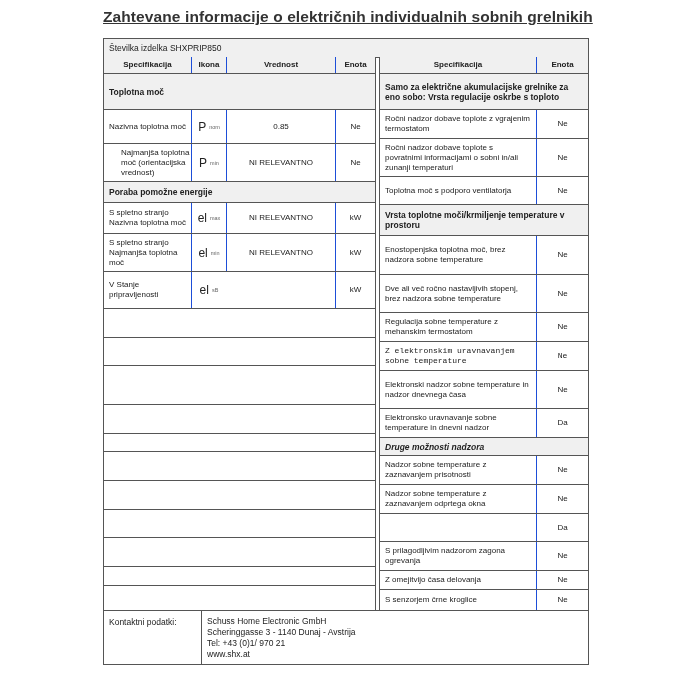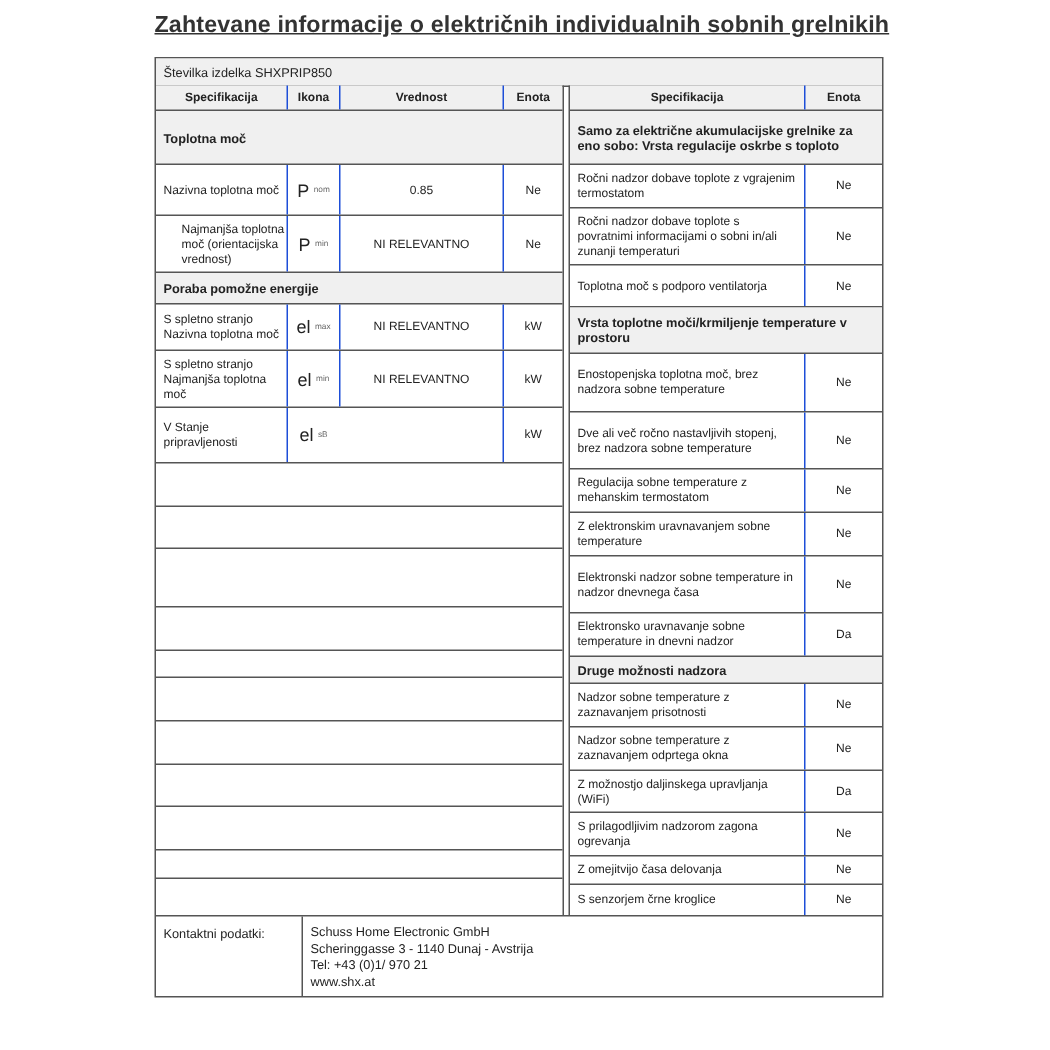--- a/index.html
+++ b/index.html
@@ -139,45 +139,44 @@
       <div class="cell c bl" style="left:156px;width:52px;">Ne</div>
     </div>
     <div class="row" style="top:218px;width:208px;height:38px;">
       <div class="cell" style="left:0;width:156px;">Dve ali več ročno nastavljivih stopenj, brez nadzora sobne temperature</div>
       <div class="cell c bl" style="left:156px;width:52px;">Ne</div>
     </div>
     <div class="row" style="top:256px;width:208px;height:29px;">
       <div class="cell" style="left:0;width:156px;">Regulacija sobne temperature z mehanskim termostatom</div>
       <div class="cell c bl" style="left:156px;width:52px;">Ne</div>
     </div>
-    <div class="row" style="top:285px;width:208px;height:29px;">
+    <div class="row" style="top:285px;width:208px;height:29px;font-family:Liberation Mono, monospace;">
       <div class="cell" style="left:0;width:156px;">Z elektronskim uravnavanjem sobne temperature</div>
       <div class="cell c bl" style="left:156px;width:52px;">Ne</div>
     </div>
     <div class="row" style="top:314px;width:208px;height:38px;">
       <div class="cell" style="left:0;width:156px;">Elektronski nadzor sobne temperature in nadzor dnevnega časa</div>
       <div class="cell c bl" style="left:156px;width:52px;">Ne</div>
     </div>
     <div class="row" style="top:352px;width:208px;height:29px;">
       <div class="cell" style="left:0;width:156px;">Elektronsko uravnavanje sobne temperature in dnevni nadzor</div>
       <div class="cell c bl" style="left:156px;width:52px;">Da</div>
     </div>
     <div class="row sec" style="top:381px;width:208px;height:18px;">
-      <div class="cell" style="left:0;width:208px;">Druge možnosti nadzora</div>
+      <div class="cell" style="left:0;width:208px;font-style:italic;">Druge možnosti nadzora</div>
     </div>
     <div class="row" style="top:399px;width:208px;height:29px;">
       <div class="cell" style="left:0;width:156px;">Nadzor sobne temperature z zaznavanjem prisotnosti</div>
       <div class="cell c bl" style="left:156px;width:52px;">Ne</div>
     </div>
     <div class="row" style="top:428px;width:208px;height:29px;">
       <div class="cell" style="left:0;width:156px;">Nadzor sobne temperature z zaznavanjem odprtega okna</div>
       <div class="cell c bl" style="left:156px;width:52px;">Ne</div>
     </div>
     <div class="row" style="top:457px;width:208px;height:28px;">
-      <div class="cell" style="left:0;width:156px;">Z možnostjo daljinskega upravljanja (WiFi)</div>
       <div class="cell c bl" style="left:156px;width:52px;">Da</div>
     </div>
     <div class="row" style="top:485px;width:208px;height:29px;">
       <div class="cell" style="left:0;width:156px;">S prilagodljivim nadzorom zagona ogrevanja</div>
       <div class="cell c bl" style="left:156px;width:52px;">Ne</div>
     </div>
     <div class="row" style="top:514px;width:208px;height:19px;">
       <div class="cell" style="left:0;width:156px;">Z omejitvijo časa delovanja</div>
       <div class="cell c bl" style="left:156px;width:52px;">Ne</div>
     </div>

